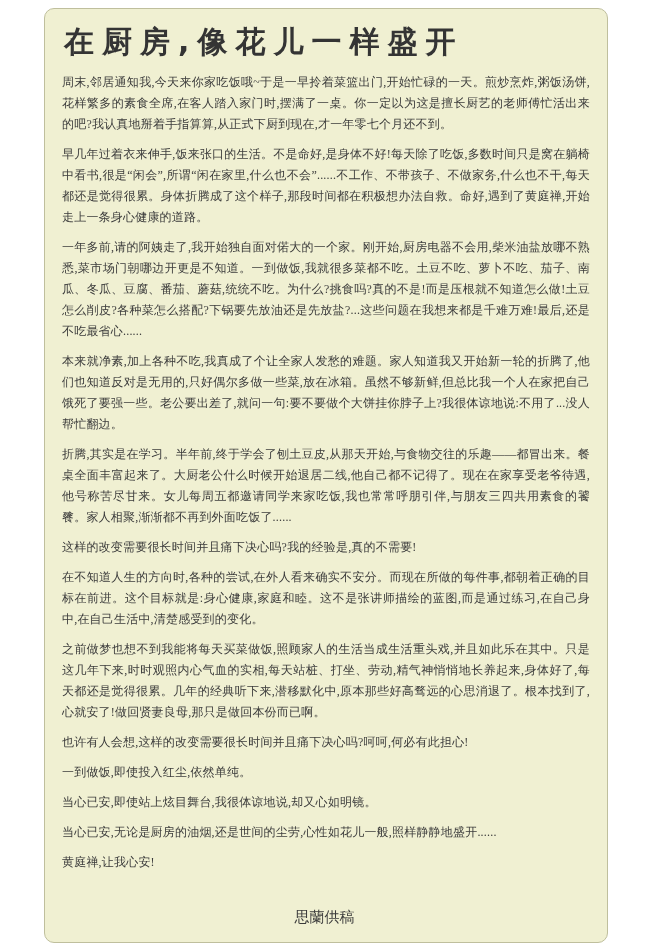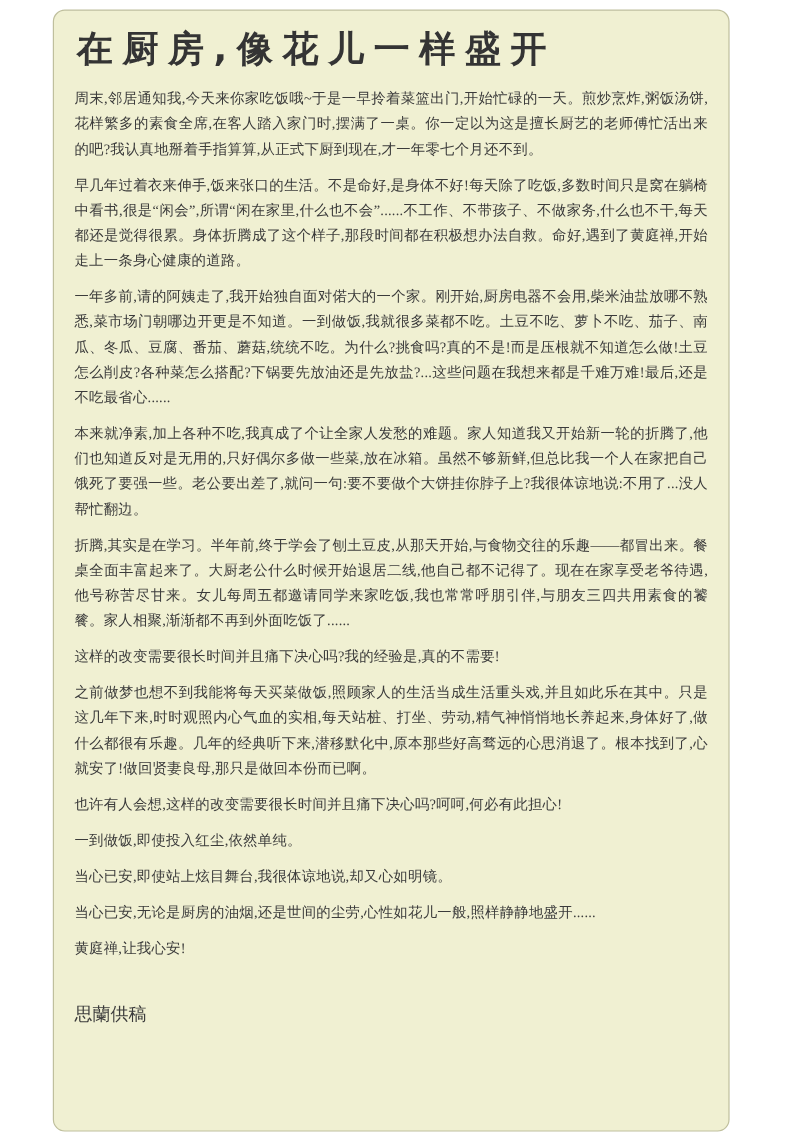--- a/index.html
+++ b/index.html
@@ -46,37 +46,38 @@
     text-align: justify;
     letter-spacing: 0.2px;
     font-family: Liberation Serif, serif;
   }
   .attribution {
     margin-top: 34px;
     padding-right: 3px;
     font-size: 15px;
     line-height: 21px;
     color: #3b3b3b;
-    text-align: left;
+    text-align: center;
   }
 </style>
 </head>
 <body>
 
 <div class="page">
   <article class="card">
     <h1 class="article-title">在厨房,像花儿一样盛开</h1>
 
     <p class="para">周末,邻居通知我,今天来你家吃饭哦~于是一早拎着菜篮出门,开始忙碌的一天。煎炒烹炸,粥饭汤饼,花样繁多的素食全席,在客人踏入家门时,摆满了一桌。你一定以为这是擅长厨艺的老师傅忙活出来的吧?我认真地掰着手指算算,从正式下厨到现在,才一年零七个月还不到。</p>
     <p class="para">早几年过着衣来伸手,饭来张口的生活。不是命好,是身体不好!每天除了吃饭,多数时间只是窝在躺椅中看书,很是“闲会”,所谓“闲在家里,什么也不会”......不工作、不带孩子、不做家务,什么也不干,每天都还是觉得很累。身体折腾成了这个样子,那段时间都在积极想办法自救。命好,遇到了黄庭禅,开始走上一条身心健康的道路。</p>
     <p class="para">一年多前,请的阿姨走了,我开始独自面对偌大的一个家。刚开始,厨房电器不会用,柴米油盐放哪不熟悉,菜市场门朝哪边开更是不知道。一到做饭,我就很多菜都不吃。土豆不吃、萝卜不吃、茄子、南瓜、冬瓜、豆腐、番茄、蘑菇,统统不吃。为什么?挑食吗?真的不是!而是压根就不知道怎么做!土豆怎么削皮?各种菜怎么搭配?下锅要先放油还是先放盐?...这些问题在我想来都是千难万难!最后,还是不吃最省心......</p>
     <p class="para">本来就净素,加上各种不吃,我真成了个让全家人发愁的难题。家人知道我又开始新一轮的折腾了,他们也知道反对是无用的,只好偶尔多做一些菜,放在冰箱。虽然不够新鲜,但总比我一个人在家把自己饿死了要强一些。老公要出差了,就问一句:要不要做个大饼挂你脖子上?我很体谅地说:不用了...没人帮忙翻边。</p>
     <p class="para">折腾,其实是在学习。半年前,终于学会了刨土豆皮,从那天开始,与食物交往的乐趣——都冒出来。餐桌全面丰富起来了。大厨老公什么时候开始退居二线,他自己都不记得了。现在在家享受老爷待遇,他号称苦尽甘来。女儿每周五都邀请同学来家吃饭,我也常常呼朋引伴,与朋友三四共用素食的饕餮。家人相聚,渐渐都不再到外面吃饭了......</p>
     <p class="para">这样的改变需要很长时间并且痛下决心吗?我的经验是,真的不需要!</p>
-    <p class="para">之前做梦也想不到我能将每天买菜做饭,照顾家人的生活当成生活重头戏,并且如此乐在其中。只是这几年下来,时时观照内心气血的实相,每天站桩、打坐、劳动,精气神悄悄地长养起来,身体好了,做什么都很有乐趣。几年的经典听下来,潜移默化中,原本那些好高骛远的心思消退了。根本找到了,心就安了!做回贤妻良母,那只是做回本份而已啊。</p>
+    <p class="para">在不知道人生的方向时,各种的尝试,在外人看来确实不安分。而现在所做的每件事,都朝着正确的目标在前进。这个目标就是:身心健康,家庭和睦。这不是张讲师描绘的蓝图,而是通过练习,在自己身中,在自己生活中,清楚感受到的变化。</p>
+    <p class="para">之前做梦也想不到我能将每天买菜做饭,照顾家人的生活当成生活重头戏,并且如此乐在其中。只是这几年下来,时时观照内心气血的实相,每天站桩、打坐、劳动,精气神悄悄地长养起来,身体好了,每天都还是觉得很累。几年的经典听下来,潜移默化中,原本那些好高骛远的心思消退了。根本找到了,心就安了!做回贤妻良母,那只是做回本份而已啊。</p>
     <p class="para">也许有人会想,这样的改变需要很长时间并且痛下决心吗?呵呵,何必有此担心!</p>
     <p class="para">一到做饭,即使投入红尘,依然单纯。</p>
     <p class="para">当心已安,即使站上炫目舞台,我很体谅地说,却又心如明镜。</p>
     <p class="para">当心已安,无论是厨房的油烟,还是世间的尘劳,心性如花儿一般,照样静静地盛开......</p>
     <p class="para">黄庭禅,让我心安!</p>
 
     <div class="attribution">思蘭供稿</div>
   </article>
 </div>
 

